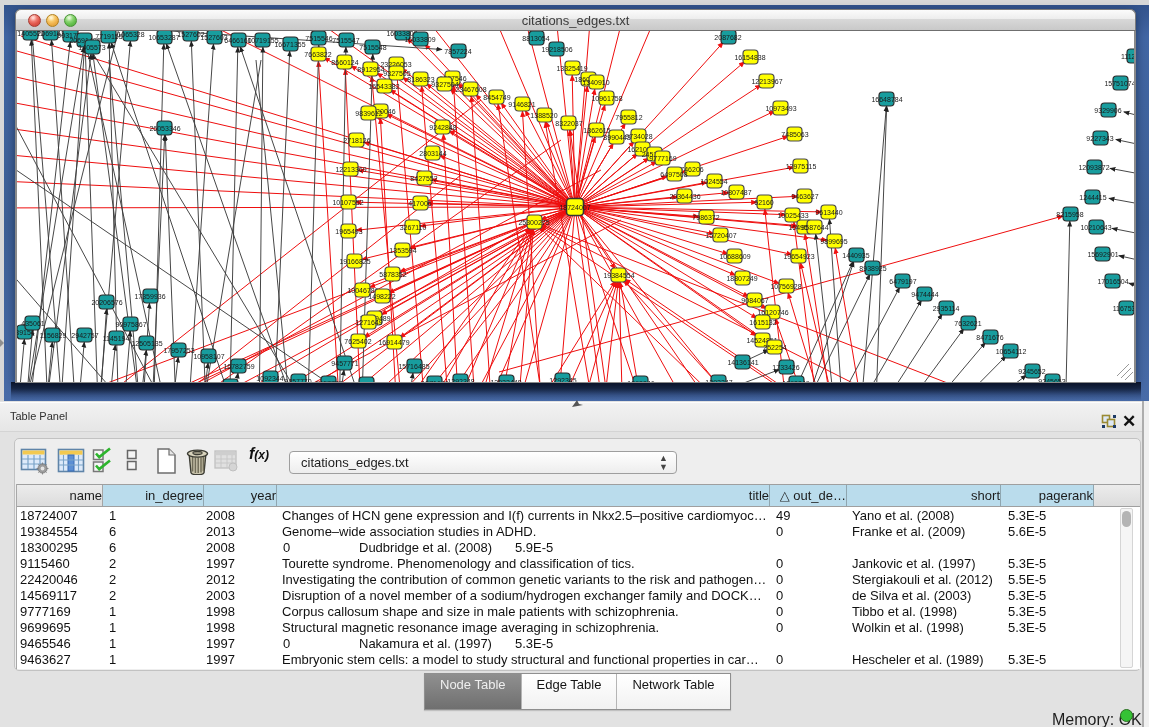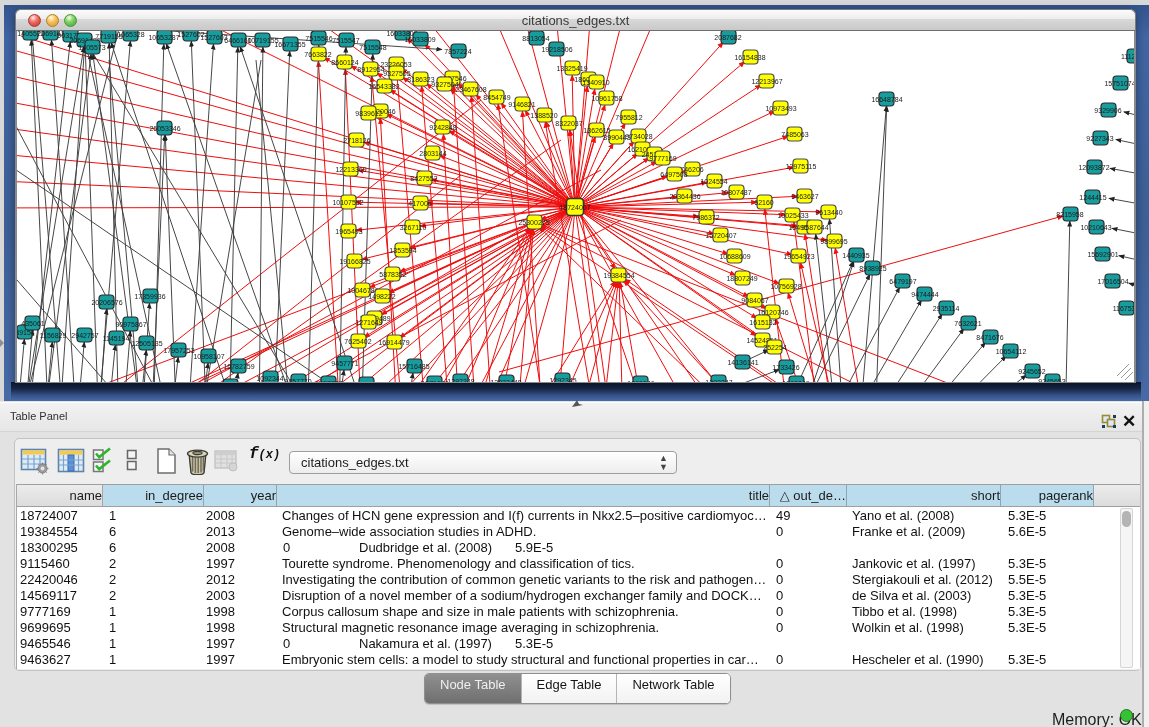--- a/index.html
+++ b/index.html
@@ -37,21 +37,21 @@
 .c0{width:86px;padding-left:3px}
 .c1{width:101px;padding-left:6px}
 .c2{width:73px;padding-left:2px}
 .c3{width:493px;padding-left:5px}
 .c4{width:77px;padding-left:6px}
 .c5{width:154px;padding-left:5px}
 .c6{width:93px;padding-left:7px}
 .vsb{position:absolute;left:1105px;top:69px;width:13px;height:160px;background:#f5f5f5;border:1px solid #d5d5d5;border-radius:2px}
 .vsb .thumb{position:absolute;left:1px;top:2px;width:9px;height:16px;border-radius:5px;background:#b4b4b4}
 
-.tabs{position:absolute;left:424px;top:272px;height:31px;display:flex;border:1px solid #8f8f8f;border-radius:5px;overflow:hidden;background:#fff;font-size:13px;box-shadow:0 1px 1px rgba(0,0,0,.15)}
+.tabs{position:absolute;left:424px;top:272px;height:37px;display:flex;border:1px solid #8f8f8f;border-radius:0;overflow:hidden;background:#fff;font-size:13px;box-shadow:0 1px 1px rgba(0,0,0,.15)}
 .tab{padding:0 15px;line-height:22px;color:#141414;background:linear-gradient(180deg,#ffffff,#f2f2f2);border-right:1px solid #b5b5b5}
 .tab.sel{background:linear-gradient(180deg,#909090,#6f6f6f);color:#efefef}
 .tab:last-child{border-right:none}
 .rightline{position:absolute;left:1142px;top:0;width:2px;height:326px;background:#adadad}
 .rightpane{position:absolute;left:1144px;top:0;width:5px;height:326px;background:#f0f0f0}
 .mem{position:absolute;left:1052px;top:310px;font-size:16px;color:#1d1d1d}
 .memdot{position:absolute;left:1120px;top:709px;width:13px;height:13px;border-radius:50%;background:#35c235;border:1.5px solid #2a6e20}
 
 .ic{position:absolute;top:8px}
 </style></head>
@@ -624,21 +624,21 @@
           <path d="M7.6 10v14.5 M10.4 10.5v15.5 M13.2 10.5v15.5 M16 10.5v15 M18.4 10v14" stroke="#716d59" stroke-width="1.5"></path>
           <ellipse cx="12.5" cy="6.6" rx="10" ry="3.5" fill="#d8d3bc" stroke="#3c3c34" stroke-width="1.4"></ellipse>
           <ellipse cx="12.5" cy="6" rx="4.6" ry="1.6" fill="#989480" stroke="#3c3c34" stroke-width="1.1"></ellipse>
         </svg>
         <svg class="ic" style="left:198px" width="26" height="26" viewBox="0 0 26 26" opacity="0.55">
           <rect x="2" y="4" width="21" height="17" fill="#d6d6d6" stroke="#9a9a9a" stroke-width="1.3"></rect>
           <rect x="2.6" y="4.6" width="19.8" height="3.6" fill="#b5b5b5"></rect>
           <path d="M2 12h21M2 16h21M8 8v13M14 8v13M19 8v13" stroke="#a8a8a8"></path>
           <circle cx="20" cy="20" r="4" fill="#c2c2c2" stroke="#9a9a9a"></circle>
         </svg>
-        <div style="position:absolute;left:234px;top:6px;font-size:16px;color:#101010;font-family:Liberation Mono, monospace"><i><b>f</b><span style="font-size:12px"><b>(x)</b></span></i></div>
+        <div style="position:absolute;left:234px;top:6px;font-size:16px;color:#101010;font-family:Liberation Sans, sans-serif"><i><b>f</b><span style="font-size:12px"><b>(x)</b></span></i></div>
         <div class="combo">citations_edges.txt<div class="ar">▲<br>▼</div></div>
       </div>
       <div class="tbl">
         <div class="thead">
           <div class="th gray" style="width:86px;text-indent:14px">name</div>
           <div class="th" style="width:101px">in_degree</div>
           <div class="th" style="width:73px">year</div>
           <div class="th" style="width:493px">title</div>
           <div class="th" style="width:77px">△ out_de…</div>
           <div class="th" style="width:154px">short</div>
@@ -724,21 +724,21 @@
               <div class="c4">0</div>
               <div class="c5">Nakamura et al. (1997)</div>
               <div class="c6">5.3E-5</div>
             </div>
             <div class="tr">
               <div class="c0">9463627</div>
               <div class="c1">1</div>
               <div class="c2">1997</div>
               <div class="c3">Embryonic stem cells: a model to study structural and functional properties in car…</div>
               <div class="c4">0</div>
-              <div class="c5">Hescheler et al. (1990)</div>
+              <div class="c5">Hescheler et al. (1989)</div>
               <div class="c6">5.3E-5</div>
             </div>
           </div>
       </div>
       <div class="vsb">
           <div class="thumb"></div>
         </div>
     </div>
       <div class="tabs">
         <div class="tab sel">Node Table</div>

